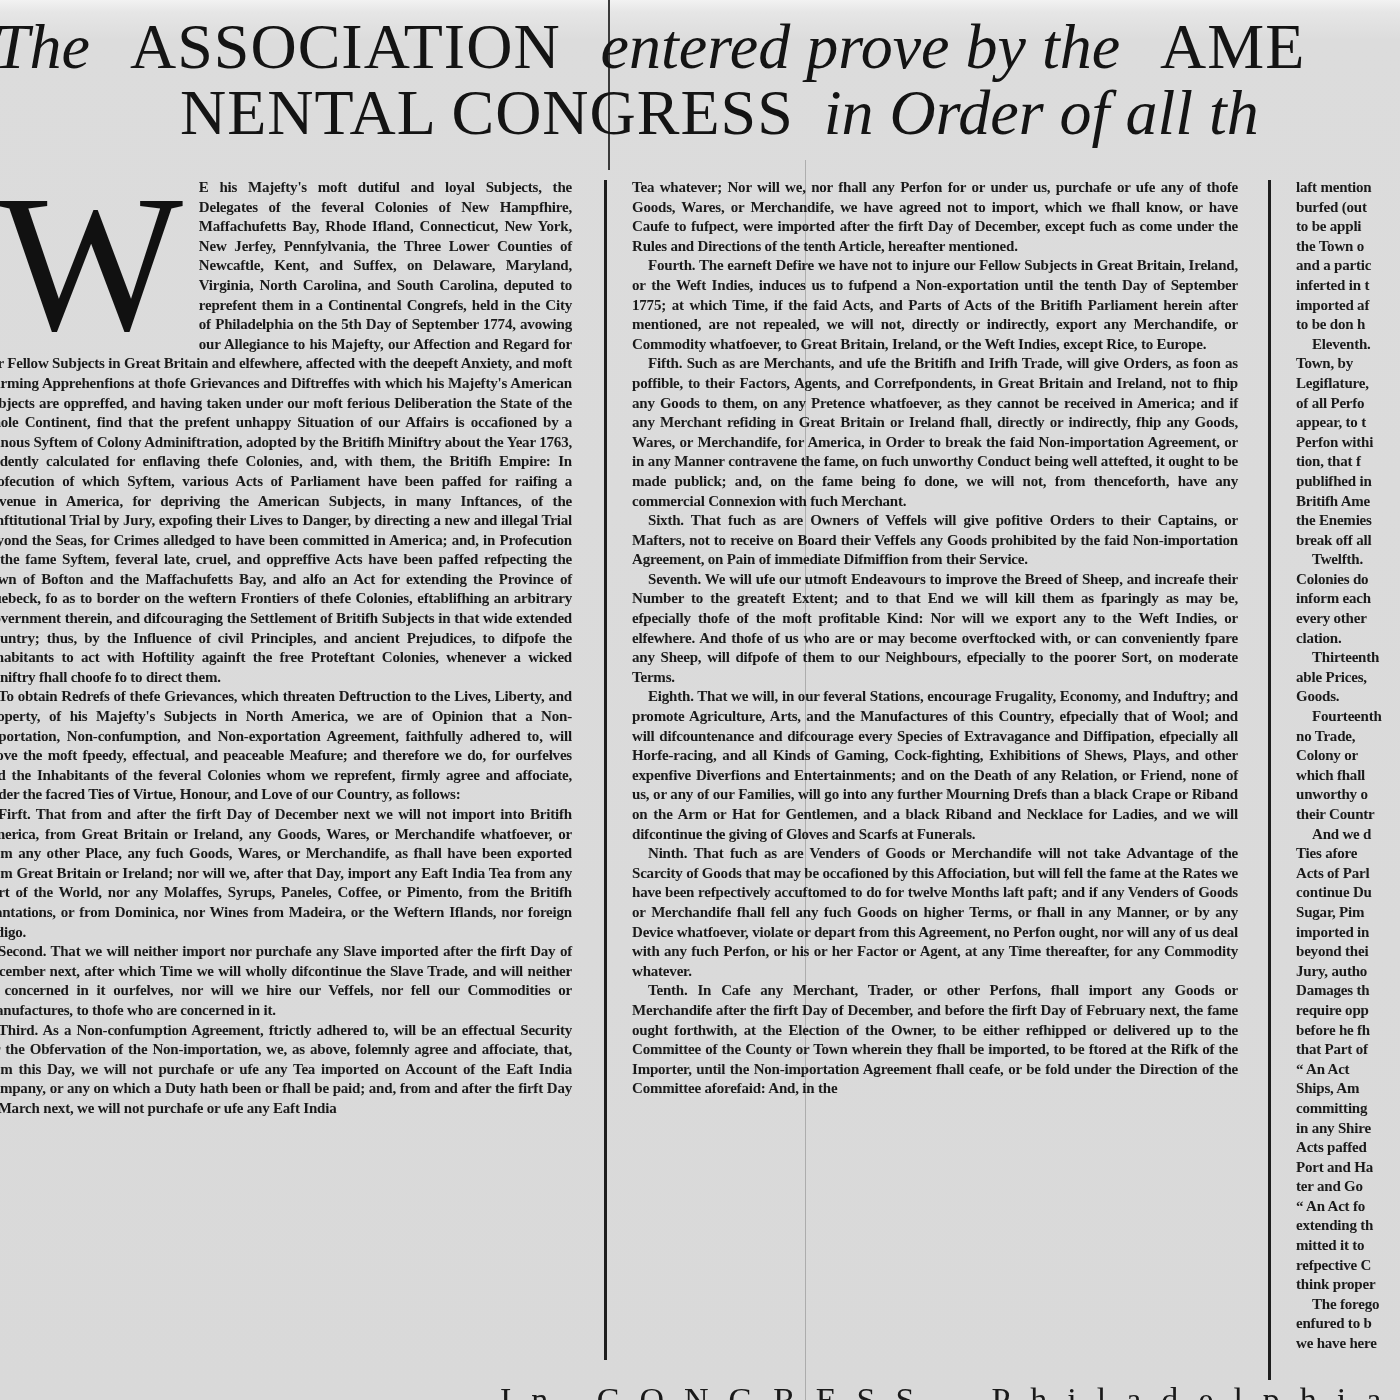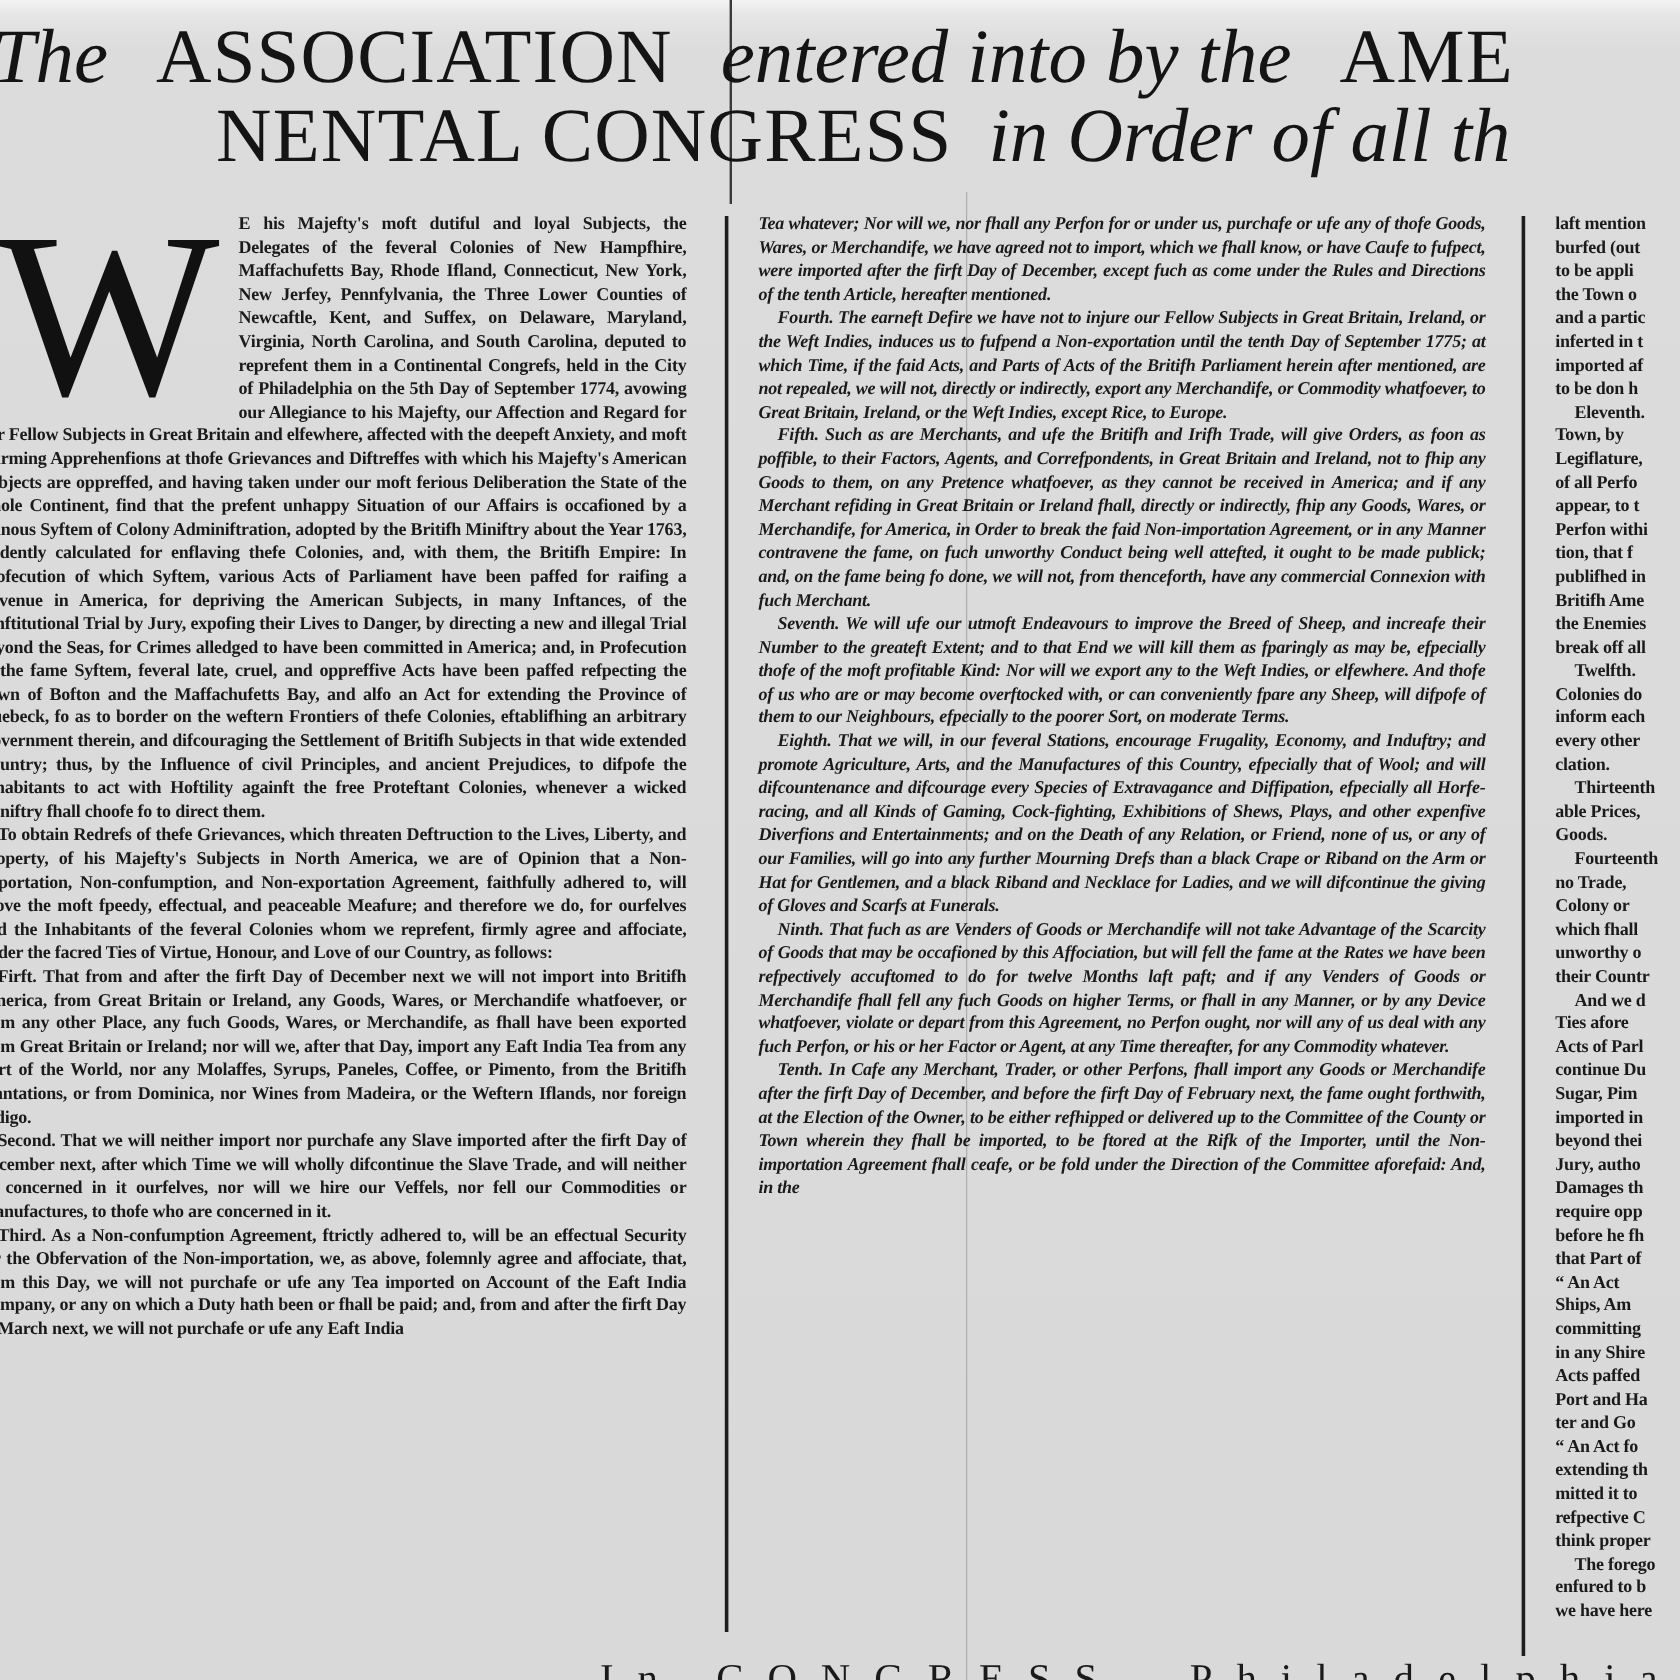--- a/index.html
+++ b/index.html
@@ -31,21 +31,21 @@
   .headline .it { font-style: italic; letter-spacing: 0; }
   .headline .gap { display: inline-block; width: 40px; }
   .col {
     position: absolute; top: 178px; font-size: 15px; line-height: 19.6px;
     font-weight: bold; text-align: justify; color: #1a1a1a;
     letter-spacing: -0.2px;
   }
   .col p { margin: 0; text-indent: 16px; }
   .col p.noind { text-indent: 0; }
   .col-left { left: -18px; width: 590px; }
-  .col-mid { left: 632px; width: 606px; font-style: italic; }
+  .col-mid { left: 632px; width: 606px; }
   .col-right { left: 1296px; width: 220px; }
   .dropcap {
     float: left; font-size: 196px; line-height: 150px; height: 150px;
     margin: 10px 16px 0 16px; font-weight: normal; color: #111;
   }
   .rule {
     position: absolute; background: #1e1e1e; width: 3px;
   }
   .footer {
     position: absolute; top: 1383px; left: 500px; white-space: nowrap;
@@ -53,21 +53,21 @@
   }
 </style>
 </head>
 <body>
 
 <div class="paper"></div>
 <div class="fold"></div>
 <div class="fold2"></div>
 
 <div class="headline l1">
-  <span class="it">The</span><span class="gap"></span><span>ASSOCIATION</span><span class="gap"></span><span class="it">entered into by the</span><span class="gap"></span><span>AME</span>
+  <span class="it">The</span><span class="gap"></span><span>ASSOCIATION</span><span class="gap"></span><span class="it">entered prove by the</span><span class="gap"></span><span>AME</span>
 </div>
 <div class="headline l2">
   <span>NENTAL CONGRESS</span><span class="gap" style="width:30px"></span><span class="it">in Order of all th</span>
 </div>
 
 <div class="rule" style="left:604px; top:180px; height:1180px;"></div>
 <div class="rule" style="left:1268px; top:180px; height:1200px;"></div>
 
 <div class="col col-left">
   <span class="dropcap">W</span>
@@ -75,20 +75,21 @@
   <p>To obtain Redrefs of thefe Grievances, which threaten Deftruction to the Lives, Liberty, and Property, of his Majefty's Subjects in North America, we are of Opinion that a Non-importation, Non-confumption, and Non-exportation Agreement, faithfully adhered to, will prove the moft fpeedy, effectual, and peaceable Meafure; and therefore we do, for ourfelves and the Inhabitants of the feveral Colonies whom we reprefent, firmly agree and affociate, under the facred Ties of Virtue, Honour, and Love of our Country, as follows:</p>
   <p>Firft. That from and after the firft Day of December next we will not import into Britifh America, from Great Britain or Ireland, any Goods, Wares, or Merchandife whatfoever, or from any other Place, any fuch Goods, Wares, or Merchandife, as fhall have been exported from Great Britain or Ireland; nor will we, after that Day, import any Eaft India Tea from any Part of the World, nor any Molaffes, Syrups, Paneles, Coffee, or Pimento, from the Britifh Plantations, or from Dominica, nor Wines from Madeira, or the Weftern Iflands, nor foreign Indigo.</p>
   <p>Second. That we will neither import nor purchafe any Slave imported after the firft Day of December next, after which Time we will wholly difcontinue the Slave Trade, and will neither be concerned in it ourfelves, nor will we hire our Veffels, nor fell our Commodities or Manufactures, to thofe who are concerned in it.</p>
   <p>Third. As a Non-confumption Agreement, ftrictly adhered to, will be an effectual Security for the Obfervation of the Non-importation, we, as above, folemnly agree and affociate, that, from this Day, we will not purchafe or ufe any Tea imported on Account of the Eaft India Company, or any on which a Duty hath been or fhall be paid; and, from and after the firft Day of March next, we will not purchafe or ufe any Eaft India</p>
 </div>
 
 <div class="col col-mid">
   <p class="noind">Tea whatever; Nor will we, nor fhall any Perfon for or under us, purchafe or ufe any of thofe Goods, Wares, or Merchandife, we have agreed not to import, which we fhall know, or have Caufe to fufpect, were imported after the firft Day of December, except fuch as come under the Rules and Directions of the tenth Article, hereafter mentioned.</p>
   <p>Fourth. The earneft Defire we have not to injure our Fellow Subjects in Great Britain, Ireland, or the Weft Indies, induces us to fufpend a Non-exportation until the tenth Day of September 1775; at which Time, if the faid Acts, and Parts of Acts of the Britifh Parliament herein after mentioned, are not repealed, we will not, directly or indirectly, export any Merchandife, or Commodity whatfoever, to Great Britain, Ireland, or the Weft Indies, except Rice, to Europe.</p>
   <p>Fifth. Such as are Merchants, and ufe the Britifh and Irifh Trade, will give Orders, as foon as poffible, to their Factors, Agents, and Correfpondents, in Great Britain and Ireland, not to fhip any Goods to them, on any Pretence whatfoever, as they cannot be received in America; and if any Merchant refiding in Great Britain or Ireland fhall, directly or indirectly, fhip any Goods, Wares, or Merchandife, for America, in Order to break the faid Non-importation Agreement, or in any Manner contravene the fame, on fuch unworthy Conduct being well attefted, it ought to be made publick; and, on the fame being fo done, we will not, from thenceforth, have any commercial Connexion with fuch Merchant.</p>
+  <p>Sixth. That fuch as are Owners of Veffels will give pofitive Orders to their Captains, or Mafters, not to receive on Board their Veffels any Goods prohibited by the faid Non-importation Agreement, on Pain of immediate Difmiffion from their Service.</p>
   <p>Seventh. We will ufe our utmoft Endeavours to improve the Breed of Sheep, and increafe their Number to the greateft Extent; and to that End we will kill them as fparingly as may be, efpecially thofe of the moft profitable Kind: Nor will we export any to the Weft Indies, or elfewhere. And thofe of us who are or may become overftocked with, or can conveniently fpare any Sheep, will difpofe of them to our Neighbours, efpecially to the poorer Sort, on moderate Terms.</p>
   <p>Eighth. That we will, in our feveral Stations, encourage Frugality, Economy, and Induftry; and promote Agriculture, Arts, and the Manufactures of this Country, efpecially that of Wool; and will difcountenance and difcourage every Species of Extravagance and Diffipation, efpecially all Horfe-racing, and all Kinds of Gaming, Cock-fighting, Exhibitions of Shews, Plays, and other expenfive Diverfions and Entertainments; and on the Death of any Relation, or Friend, none of us, or any of our Families, will go into any further Mourning Drefs than a black Crape or Riband on the Arm or Hat for Gentlemen, and a black Riband and Necklace for Ladies, and we will difcontinue the giving of Gloves and Scarfs at Funerals.</p>
   <p>Ninth. That fuch as are Venders of Goods or Merchandife will not take Advantage of the Scarcity of Goods that may be occafioned by this Affociation, but will fell the fame at the Rates we have been refpectively accuftomed to do for twelve Months laft paft; and if any Venders of Goods or Merchandife fhall fell any fuch Goods on higher Terms, or fhall in any Manner, or by any Device whatfoever, violate or depart from this Agreement, no Perfon ought, nor will any of us deal with any fuch Perfon, or his or her Factor or Agent, at any Time thereafter, for any Commodity whatever.</p>
   <p>Tenth. In Cafe any Merchant, Trader, or other Perfons, fhall import any Goods or Merchandife after the firft Day of December, and before the firft Day of February next, the fame ought forthwith, at the Election of the Owner, to be either refhipped or delivered up to the Committee of the County or Town wherein they fhall be imported, to be ftored at the Rifk of the Importer, until the Non-importation Agreement fhall ceafe, or be fold under the Direction of the Committee aforefaid: And, in the</p>
 </div>
 
 <div class="col col-right" id="right-col">
     <div style="white-space: nowrap;">laft mention</div>
     <div style="white-space: nowrap;">burfed (out</div>
     <div style="white-space: nowrap;">to be appli</div>

